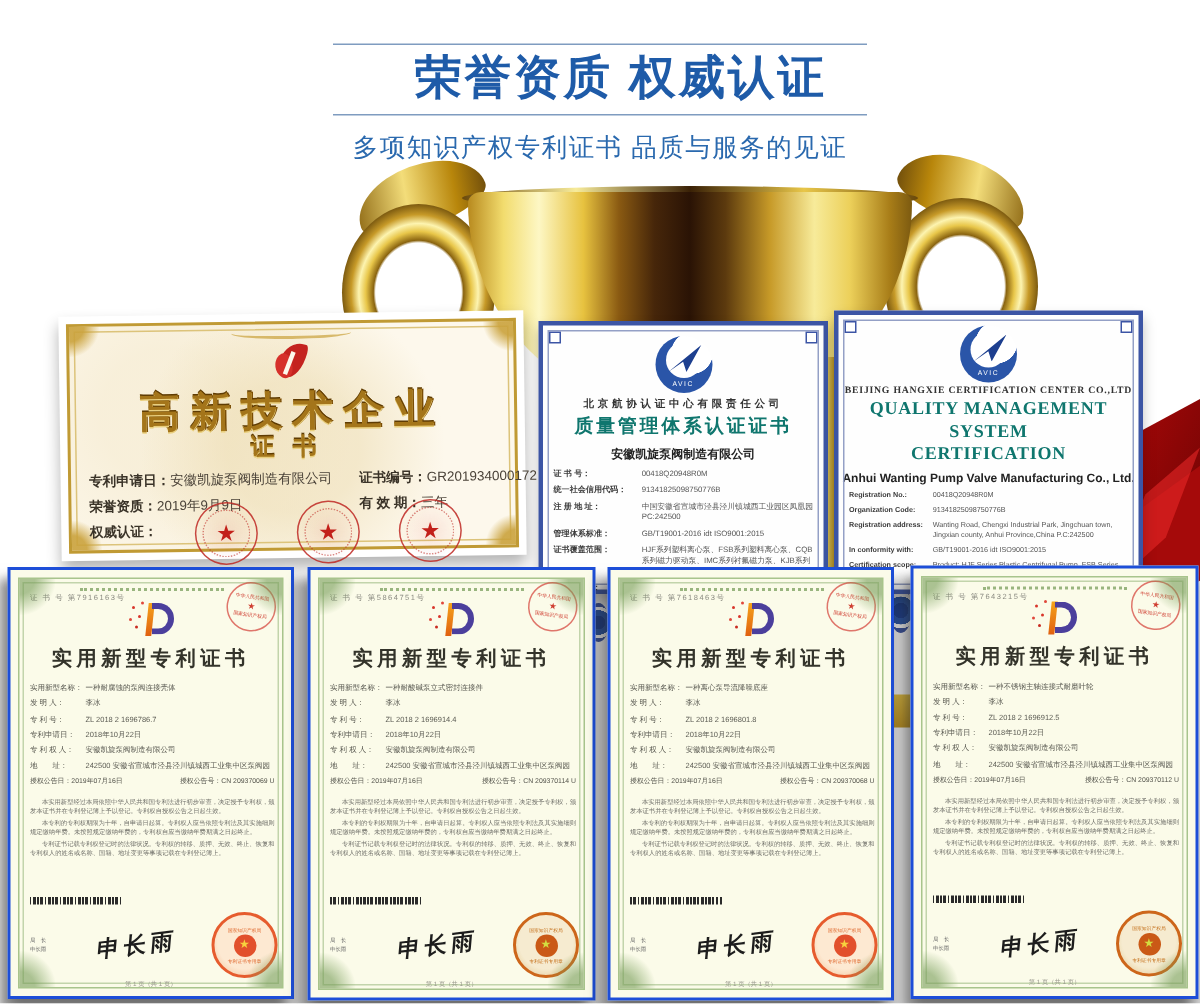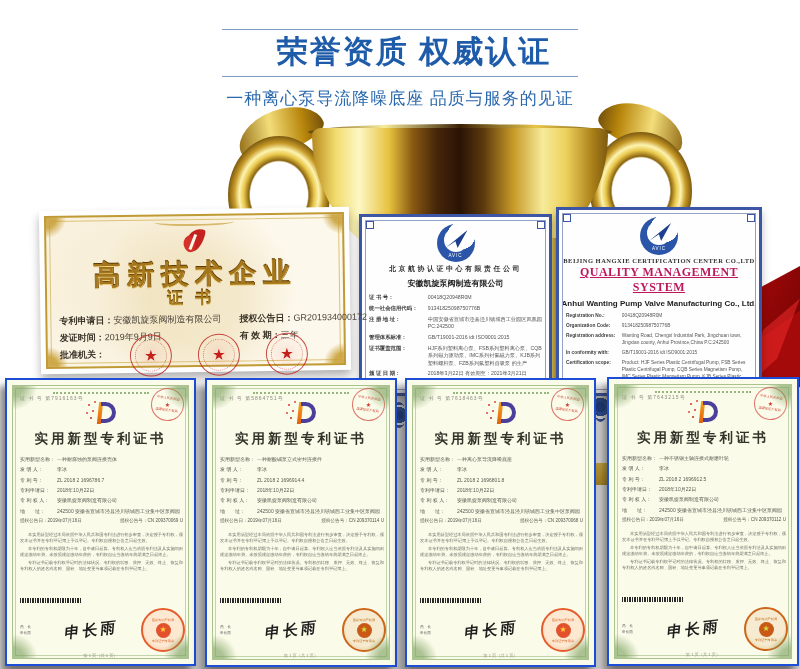--- a/index.html
+++ b/index.html
@@ -74,22 +74,22 @@
   .iso-frame{position:absolute;inset:3px;border:1px solid #94a0c6;pointer-events:none;}
   .iso-sq{position:absolute;width:6px;height:6px;border:1px solid #3c55a5;background:#fff;}
   .avic{position:relative;width:38px;height:38px;margin:7px auto 2px;}
   .avic-c{position:absolute;inset:0;border-radius:50%;
     background:radial-gradient(circle at 64% 30%,#ffffff 0 38%,#2a55a8 39% 100%);}
   .avic-w{position:absolute;left:7px;top:4px;width:24px;height:24px;border-radius:50%;background:#fff;}
   .avic-p{position:absolute;left:9px;top:6px;width:22px;height:18px;background:#1d3f8f;
     clip-path:polygon(0 100%,100% 0,55% 100%,45% 62%);}
   .avic-t{position:absolute;left:0;right:0;bottom:4px;font-size:4.5px;color:#fff;letter-spacing:1px;}
   .iso-issuer{font-size:7px;font-weight:bold;color:#333;letter-spacing:2.5px;margin-top:2px;}
-  .iso-title{font-size:12.5px;font-weight:bold;color:#be185d;letter-spacing:2px;margin-top:2px;
-    font-family:"Liberation Serif","DejaVu Serif",serif;text-decoration:underline;}
+  .iso-title{font-size:12.5px;font-weight:bold;color:#0f766e;letter-spacing:2px;margin-top:2px;
+    font-family:"Liberation Serif","DejaVu Serif",serif;}
   .iso-co{font-size:8px;font-weight:bold;color:#222;margin-top:4px;}
   .iso-rows{margin:5px 7px 0;text-align:left;}
   .iso-row{display:flex;margin-bottom:3px;line-height:1.45;}
   .iso-row .lab{flex:0 0 34%;font-size:5.4px;font-weight:bold;color:#3c3c3c;}
   .iso-row .val{flex:1;font-size:5.2px;color:#555;}
   .iso-en .iso-issuer{letter-spacing:.5px;font-size:6.5px;font-family:"Liberation Serif",serif;}
   .iso-en .iso-title{font-size:12px;letter-spacing:.5px;margin-top:1px;}
   .iso-en .iso-row .lab{flex:0 0 30%;font-size:4.8px;}
   .iso-en .iso-row .val{font-size:4.8px;}
 
@@ -147,21 +147,21 @@
   .p-page{position:absolute;left:0;right:0;top:273px;text-align:center;font-size:4.2px;color:#98988c;}
 </style>
 </head>
 <body>
 
 <div id="stage">
 
   <div class="h-line" style="top:29px"></div>
   <div class="h-title">荣誉资质 权威认证</div>
   <div class="h-line" style="top:76px"></div>
-  <div class="h-subtitle">一种离心泵导流降噪底座 品质与服务的见证</div>
+  <div class="h-subtitle">多项知识产权专利证书 品质与服务的见证</div>
 
   <div>
     <div class="t-curl" style="left:236px;top:110px;transform:rotate(-20deg)"></div>
     <div class="t-curl" style="left:598px;top:106px;transform:rotate(20deg) scaleX(-1)"></div>
     <div class="t-ring" style="left:228px;top:136px;width:102px;height:118px"></div>
     <div class="t-ring" style="left:590px;top:132px;width:102px;height:118px"></div>
     <div class="t-rim"></div>
     <div class="t-bowl"></div>
     <div class="t-stem"></div>
   </div>
@@ -185,24 +185,24 @@
       <div class="g-corner" style="left:0;bottom:0;transform:rotate(270deg)"></div>
       <div class="g-orn"></div>
       <div class="g-flame">
         <div class="g-f1"></div>
         <div class="g-f2"></div>
         <div class="g-f3"></div>
       </div>
       <div class="g-title">高新技术企业</div>
       <div class="g-sub">证书</div>
       <div class="g-row" style="left:12px;top:97px"><b>专利申请日：</b><span>安徽凯旋泵阀制造有限公司</span></div>
-      <div class="g-row" style="left:192px;top:97px"><b>授权公告日：</b><span>GR201934000172</span></div>
-      <div class="g-row" style="left:12px;top:114px"><b>发证时间：</b><span>2019年9月9日</span></div>
+      <div class="g-row" style="left:192px;top:97px"><b>证书编号：</b><span>GR201934000172</span></div>
+      <div class="g-row" style="left:12px;top:114px"><b>荣誉资质：</b><span>2019年9月9日</span></div>
       <div class="g-row" style="left:192px;top:114px"><b>有 效 期：</b><span>三年</span></div>
-      <div class="g-row" style="left:12px;top:131px"><b>批准机关：</b><span></span></div>
+      <div class="g-row" style="left:12px;top:131px"><b>权威认证：</b><span></span></div>
       <div class="gseal" style="left:82px">
           <span>★</span>
         </div>
       <div class="gseal" style="left:150px">
           <span>★</span>
         </div>
       <div class="gseal" style="left:218px">
           <span>★</span>
         </div>
     </div>
@@ -212,20 +212,21 @@
     <div class="iso-frame"></div>
     <div class="iso-sq" style="left:4px;top:4px"></div>
     <div class="iso-sq" style="right:4px;top:4px"></div>
     <div class="avic">
       <div class="avic-c"></div>
       <div class="avic-w"></div>
       <div class="avic-p"></div>
       <div class="avic-t">AVIC</div>
     </div>
     <div class="iso-issuer">北京航协认证中心有限责任公司</div>
+    <div class="iso-title">质量管理体系认证证书</div>
     <div class="iso-co">安徽凯旋泵阀制造有限公司</div>
     <div class="iso-rows">
       <div class="iso-row">
           <span class="lab">证 书 号：</span>
           <span class="val">00418Q20948R0M</span>
         </div>
       <div class="iso-row">
           <span class="lab">统一社会信用代码：</span>
           <span class="val">91341825098750776B</span>
         </div>
@@ -253,20 +254,21 @@
     <div class="iso-sq" style="left:4px;top:4px"></div>
     <div class="iso-sq" style="right:4px;top:4px"></div>
     <div class="avic">
       <div class="avic-c"></div>
       <div class="avic-w"></div>
       <div class="avic-p"></div>
       <div class="avic-t">AVIC</div>
     </div>
     <div class="iso-issuer">BEIJING HANGXIE CERTIFICATION CENTER CO.,LTD</div>
     <div class="iso-title">QUALITY MANAGEMENT SYSTEM</div>
+    <div class="iso-title" style="margin-top:0">CERTIFICATION</div>
     <div class="iso-co">Anhui Wanting Pump Valve Manufacturing Co., Ltd.</div>
     <div class="iso-rows">
       <div class="iso-row">
           <span class="lab">Registration No.:</span>
           <span class="val">00418Q20948R0M</span>
         </div>
       <div class="iso-row">
           <span class="lab">Organization Code:</span>
           <span class="val">91341825098750776B</span>
         </div>

